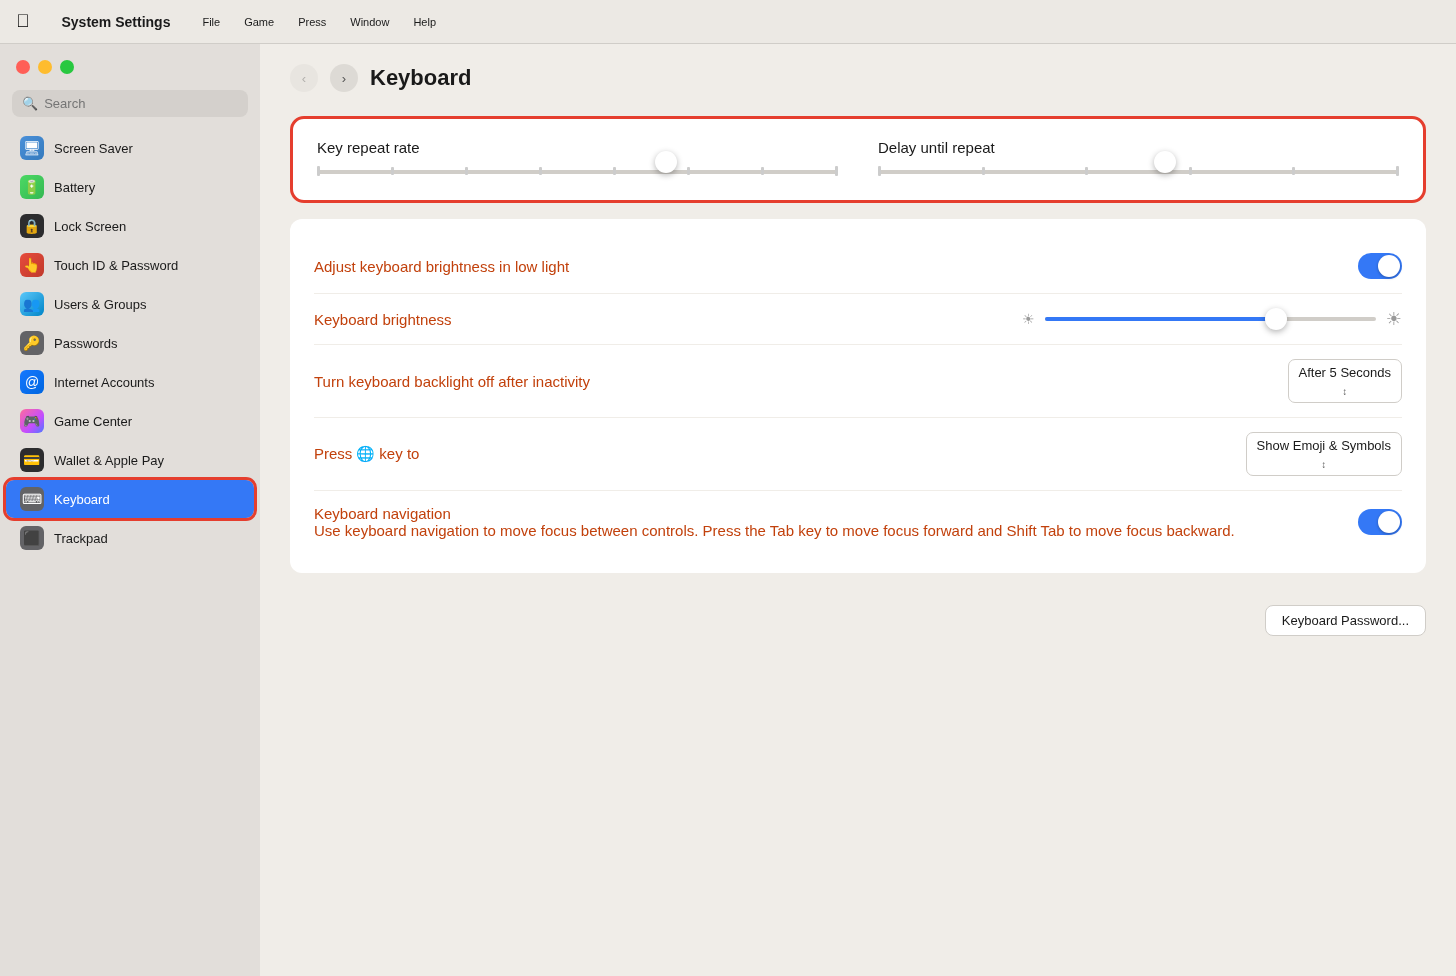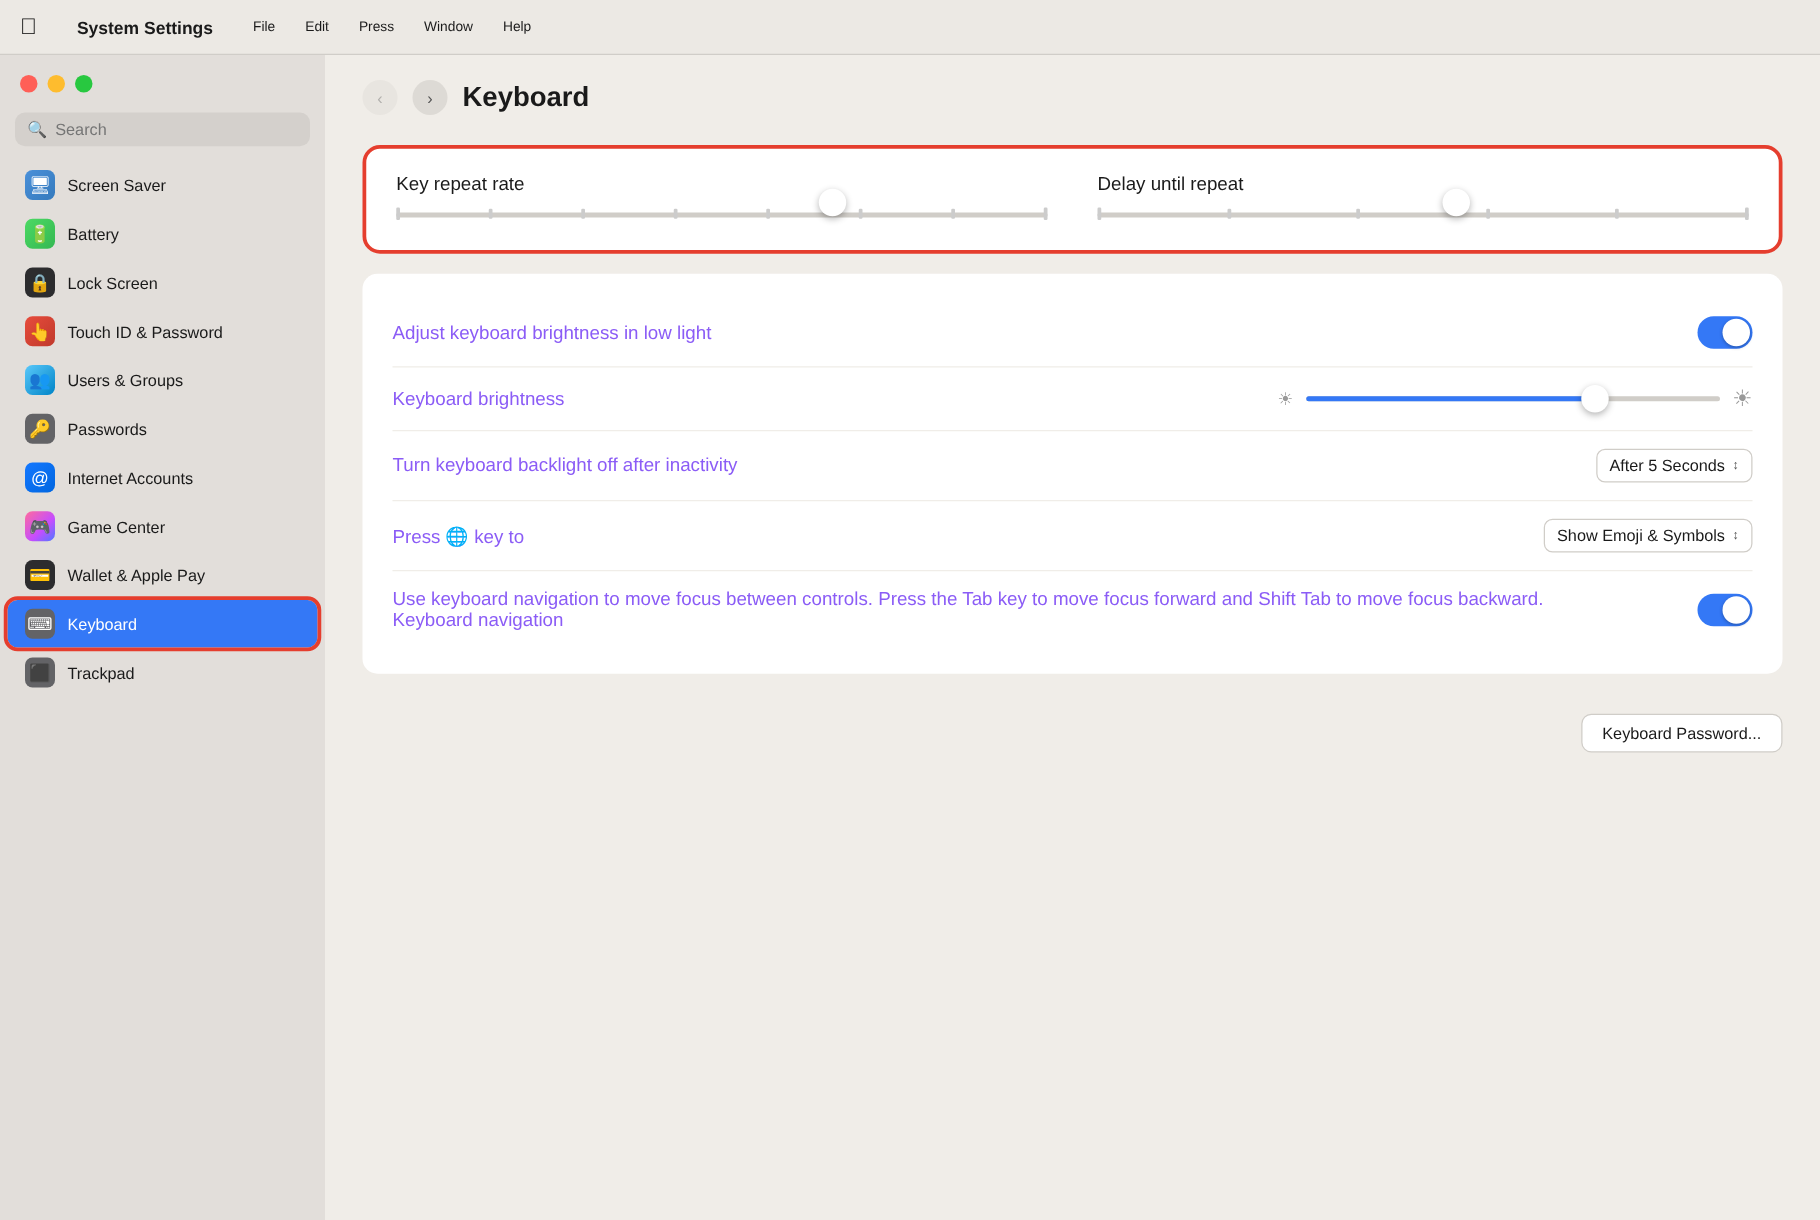--- a/index.html
+++ b/index.html
@@ -234,21 +234,21 @@
     .settings-row {
       display: flex;
       align-items: center;
       justify-content: space-between;
       padding: 14px 0;
       border-bottom: 1px solid #f0ede8;
     }
     .settings-row:last-child { border-bottom: none; }
     .settings-row-label {
       font-size: 15px;
-      color: #8b5cf6;
+      color: #c2410c;
     }
 
     
     .toggle {
       width: 44px;
       height: 26px;
       border-radius: 13px;
       position: relative;
       cursor: pointer;
       flex-shrink: 0;
@@ -311,20 +311,21 @@
       background: white;
       border: 1px solid #d0cdc8;
       border-radius: 7px;
       padding: 5px 10px;
       font-size: 13px;
       color: #1a1a1a;
       cursor: pointer;
       display: flex;
       align-items: center;
       gap: 6px;
+      flex-direction: column;
     }
     .dropdown-arrow {
       font-size: 10px;
       color: #555;
     }
 
     
     .kbd-shortcuts-btn {
       background: white;
       border: 1px solid #d0cdc8;
@@ -355,21 +356,21 @@
       margin: 0;
     }
   </style>
 </head>
 <body>
 
 <div class="menu-bar">
   <span class="apple-logo"></span>
   <span class="app-name">System Settings</span>
   <span class="menu-item">File</span>
-  <span class="menu-item">Edit</span>
+  <span class="menu-item">Game</span>
   <span class="menu-item">Press</span>
   <span class="menu-item">Window</span>
   <span class="menu-item">Help</span>
 </div>
 
 <div class="window">
 
   <div class="sidebar">
 
     <div class="traffic-lights">
@@ -518,22 +519,22 @@
           Press <span class="globe-icon">🌐</span> key to
         </span>
         <button class="dropdown-btn">
           <span>Show Emoji &amp; Symbols</span>
           <span class="dropdown-arrow">↕</span>
         </button>
       </div>
 
       <div class="settings-row">
         <div>
+          <div class="settings-row-label">Keyboard navigation</div>
           <div class="settings-row-label sublabel">Use keyboard navigation to move focus between controls. Press the Tab key to move focus forward and Shift Tab to move focus backward.</div>
-          <div class="settings-row-label">Keyboard navigation</div>
         </div>
         <div class="toggle on" style="margin-left:20px; flex-shrink:0;">
           <div class="toggle-knob"></div>
         </div>
       </div>
 
     </div>
 
     <div style="display:flex; justify-content:flex-end;">
       <button class="kbd-shortcuts-btn">Keyboard Password...</button>

